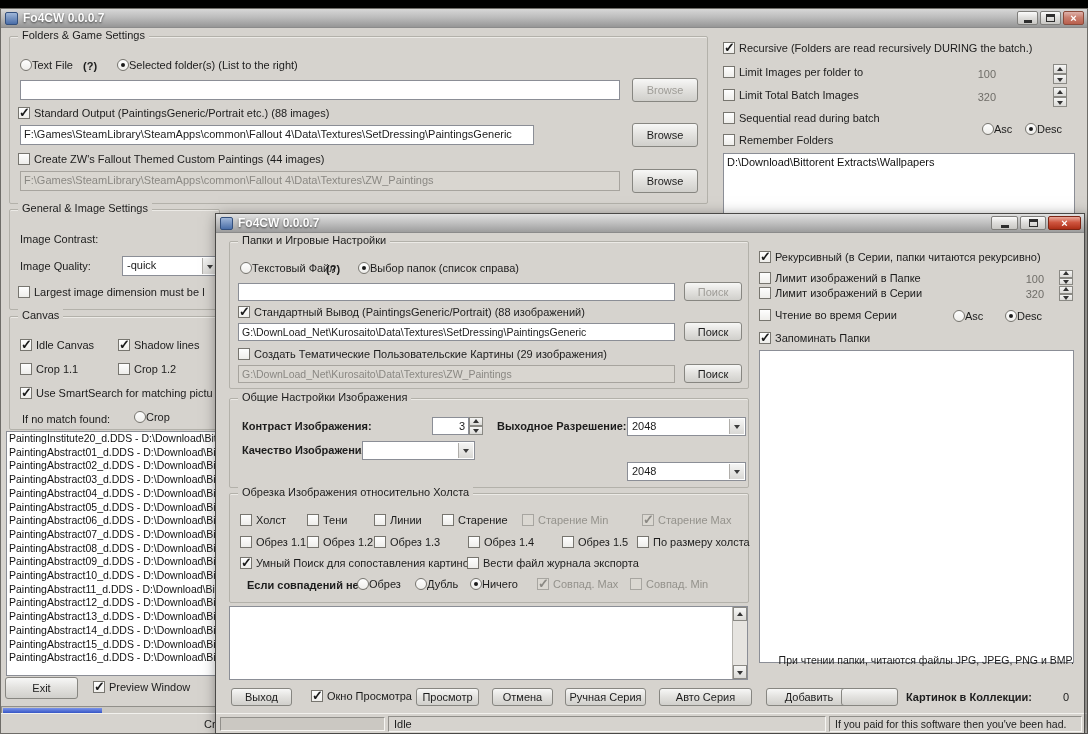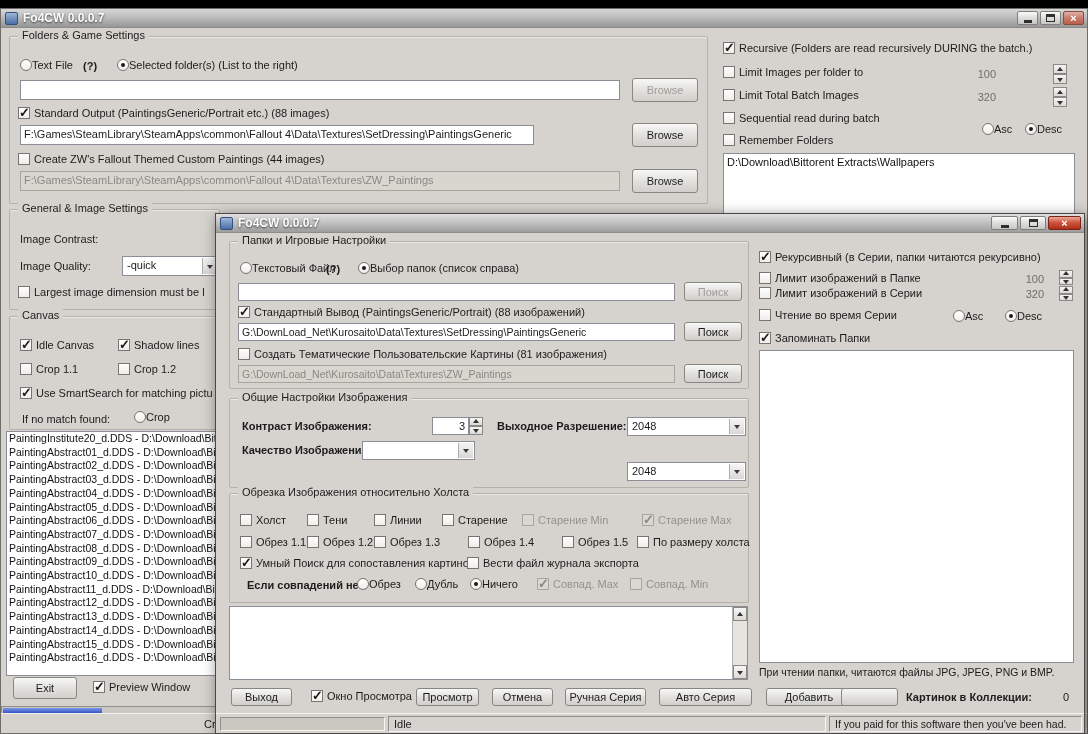--- a/index.html
+++ b/index.html
@@ -209,21 +209,21 @@
         <div class="fitem">PaintingAbstract09_d.DDS - D:\Download\Bittorent</div>
         <div class="fitem">PaintingAbstract10_d.DDS - D:\Download\Bittorent</div>
         <div class="fitem">PaintingAbstract11_d.DDS - D:\Download\Bittorent</div>
         <div class="fitem">PaintingAbstract12_d.DDS - D:\Download\Bittorent</div>
         <div class="fitem">PaintingAbstract13_d.DDS - D:\Download\Bittorent</div>
         <div class="fitem">PaintingAbstract14_d.DDS - D:\Download\Bittorent</div>
         <div class="fitem">PaintingAbstract15_d.DDS - D:\Download\Bittorent</div>
         <div class="fitem">PaintingAbstract16_d.DDS - D:\Download\Bittorent</div>
       </div>
 
-  <div class="pbtn" style="left:12px;top:668px;width:64px;height:22px">
+  <div class="pbtn" style="left:4px;top:668px;width:73px;height:22px">
         <span>Exit</span>
       </div>
   <span class="cbx on" style="left:92px;top:672px">
         <span class="bx"></span>
         <span>Preview Window</span>
       </span>
 
   <div class="ptrack" style="left:0;top:697px;width:218px;height:13px">
         <span class="pfill" style="width:99px"></span>
       </div>
@@ -267,21 +267,21 @@
     <span class="cbx on" style="left:8px;top:64px">
           <span class="bx"></span>
           <span>Стандартный Вывод (PaintingsGeneric/Portrait) (88 изображений)</span>
         </span>
     <div class="inp" style="left:8px;top:81px;width:437px;height:18px;font-size:10.5px">G:\DownLoad_Net\Kurosaito\Data\Textures\SetDressing\PaintingsGeneric</div>
     <div class="pbtn" style="left:454px;top:80px;width:58px;height:19px">
           <span>Поиск</span>
         </div>
     <span class="cbx" style="left:8px;top:106px">
           <span class="bx"></span>
-          <span>Создать Тематические Пользовательские Картины (81 изображения)</span>
+          <span>Создать Тематические Пользовательские Картины (29 изображения)</span>
         </span>
     <div class="inp dis" style="left:8px;top:123px;width:437px;height:18px;font-size:10.5px">G:\DownLoad_Net\Kurosaito\Data\Textures\ZW_Paintings</div>
     <div class="pbtn" style="left:454px;top:122px;width:58px;height:19px">
           <span>Поиск</span>
         </div>
   </div>
 
   <span class="cbx on" style="left:543px;top:37px">
         <span class="bx"></span>
         <span>Рекурсивный (в Серии, папки читаются рекурсивно)</span>
@@ -314,21 +314,21 @@
       </span>
   <span class="rad on" style="left:789px;top:96px">
         <span class="bx"></span>
         <span>Desc</span>
       </span>
   <span class="cbx on" style="left:543px;top:118px">
         <span class="bx"></span>
         <span>Запоминать Папки</span>
       </span>
   <div class="lst" style="left:543px;top:136px;width:315px;height:313px"></div>
-  <span class="t sm" style="left:543px;top:452px;width:315px;text-align:left">При чтении папки, читаются файлы JPG, JPEG, PNG и BMP.</span>
+  <span class="t sm" style="left:543px;top:440px;width:315px;text-align:right">При чтении папки, читаются файлы JPG, JPEG, PNG и BMP.</span>
 
   <div class="grp" style="left:13px;top:184px;width:520px;height:90px">
     <span class="gt">Общие Настройки Изображения</span>
     <span class="t" style="left:12px;top:21px;font-weight:bold">Контраст Изображения:</span>
     <div class="inp" style="left:202px;top:18px;width:37px;height:18px;text-align:right">3</div>
     <span class="spn" style="left:239px;top:18px;height:18px">
           <span class="sb up"></span>
           <span class="sb dn"></span>
         </span>
     <span class="t" style="left:267px;top:21px;font-weight:bold">Выходное Разрешение:</span>

